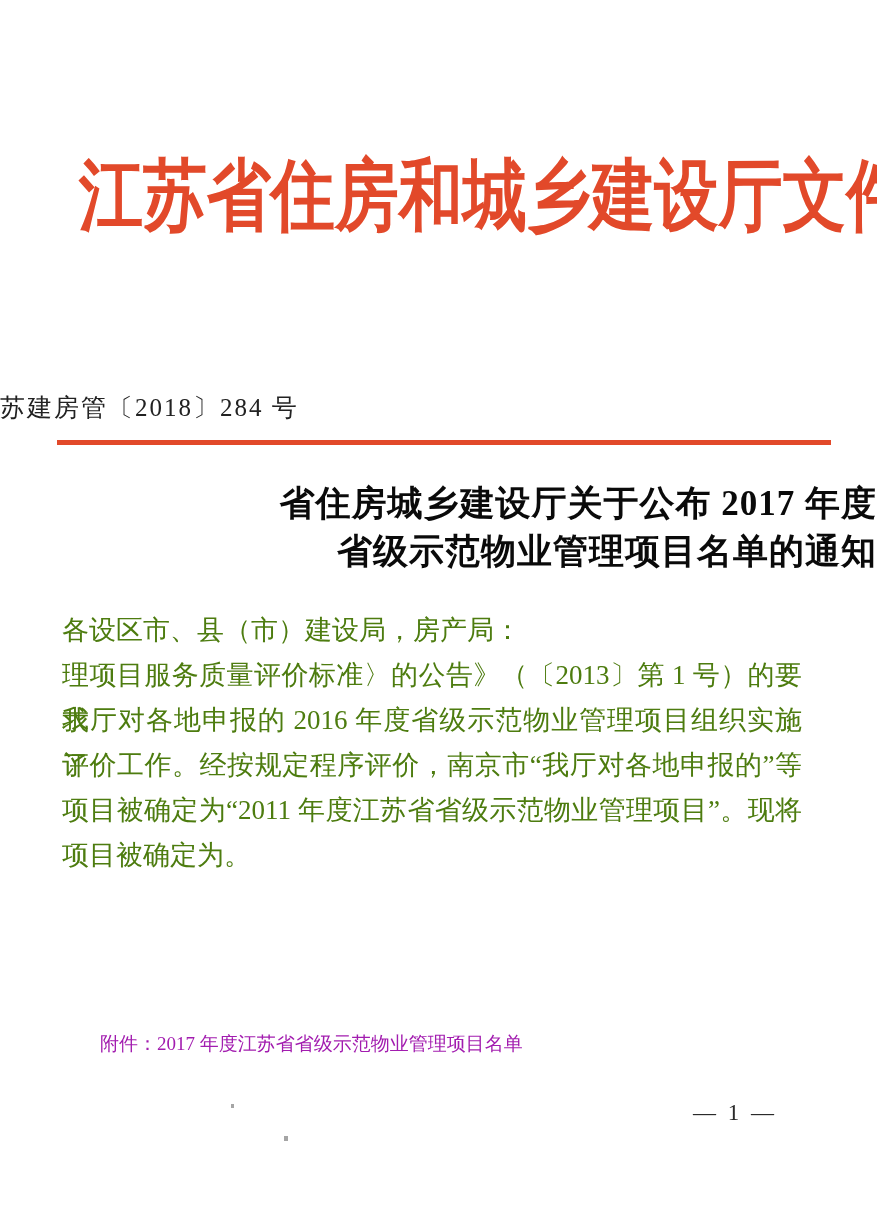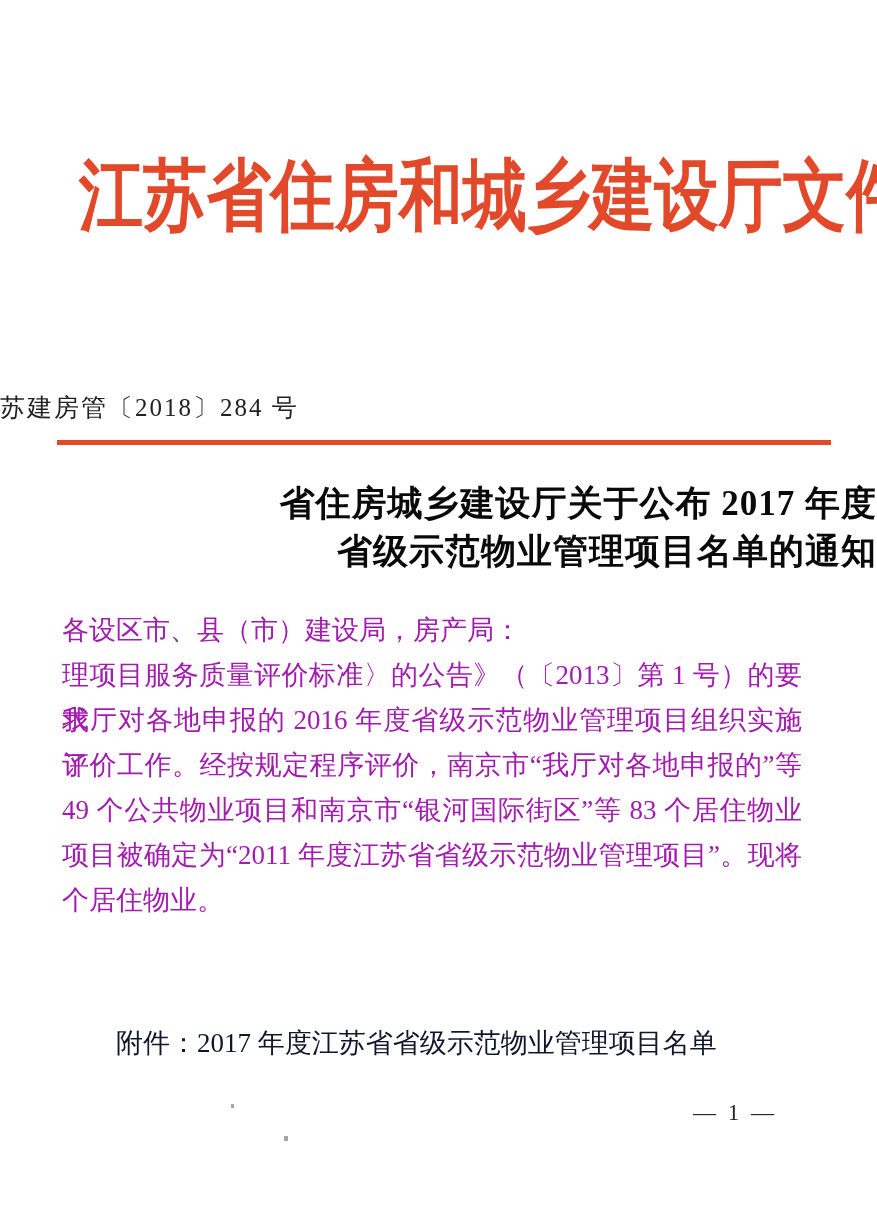--- a/index.html
+++ b/index.html
@@ -61,43 +61,43 @@
     letter-spacing: 1px;
     color: #0a0a0a;
   }
   .body-block {
     position: absolute;
     top: 608px;
     left: 62px;
     width: 740px;
     font-size: 27px;
     line-height: 45px;
-    color: #a21caf;
+    color: #4d7c0f;
   }
   .body-line {
     height: 45px;
     white-space: nowrap;
   }
   .jline {
     white-space: normal;
     text-align: justify;
     text-align-last: justify;
   }
   .indent {
     text-indent: 2em;
   }
   .attachment-line {
     position: absolute;
     top: 1021px;
     left: 62px;
     width: 740px;
-    font-size: 27px;
+    font-size: 19px;
     line-height: 45px;
     text-indent: 2em;
-    color: #0f172a;
+    color: #a21caf;
   }
   .page-number {
     position: absolute;
     top: 1098px;
     right: 100px;
     font-size: 23px;
     line-height: 30px;
     letter-spacing: 3px;
     color: #2a2a2a;
   }
@@ -123,23 +123,22 @@
   <div class="doc-title">
     <div>省住房城乡建设厅关于公布 2017 年度</div>
     <div>省级示范物业管理项目名单的通知</div>
   </div>
 
   <div class="body-block">
     <div class="body-line">各设区市、县（市）建设局，房产局：</div>
     <div class="body-line jline">理项目服务质量评价标准〉的公告》（〔2013〕第 1 号）的要求，</div>
     <div class="body-line jline">我厅对各地申报的 2016 年度省级示范物业管理项目组织实施了</div>
     <div class="body-line jline">评价工作。经按规定程序评价，南京市“我厅对各地申报的”等</div>
-    <div class="body-line jline">49 个公共物业项目和南京市“银河国际街区”等 83 个居住物业</div>
     <div class="body-line jline">项目被确定为“2011 年度江苏省省级示范物业管理项目”。现将</div>
-    <div class="body-line">个居住物业。</div>
+    <div class="body-line">项目被确定为。</div>
   </div>
 
   <div class="attachment-line">附件：2017 年度江苏省省级示范物业管理项目名单</div>
 
   <div class="page-number">— 1 —</div>
 
   <div class="speck speck-1"></div>
   <div class="speck speck-2"></div>
 
 </div>

